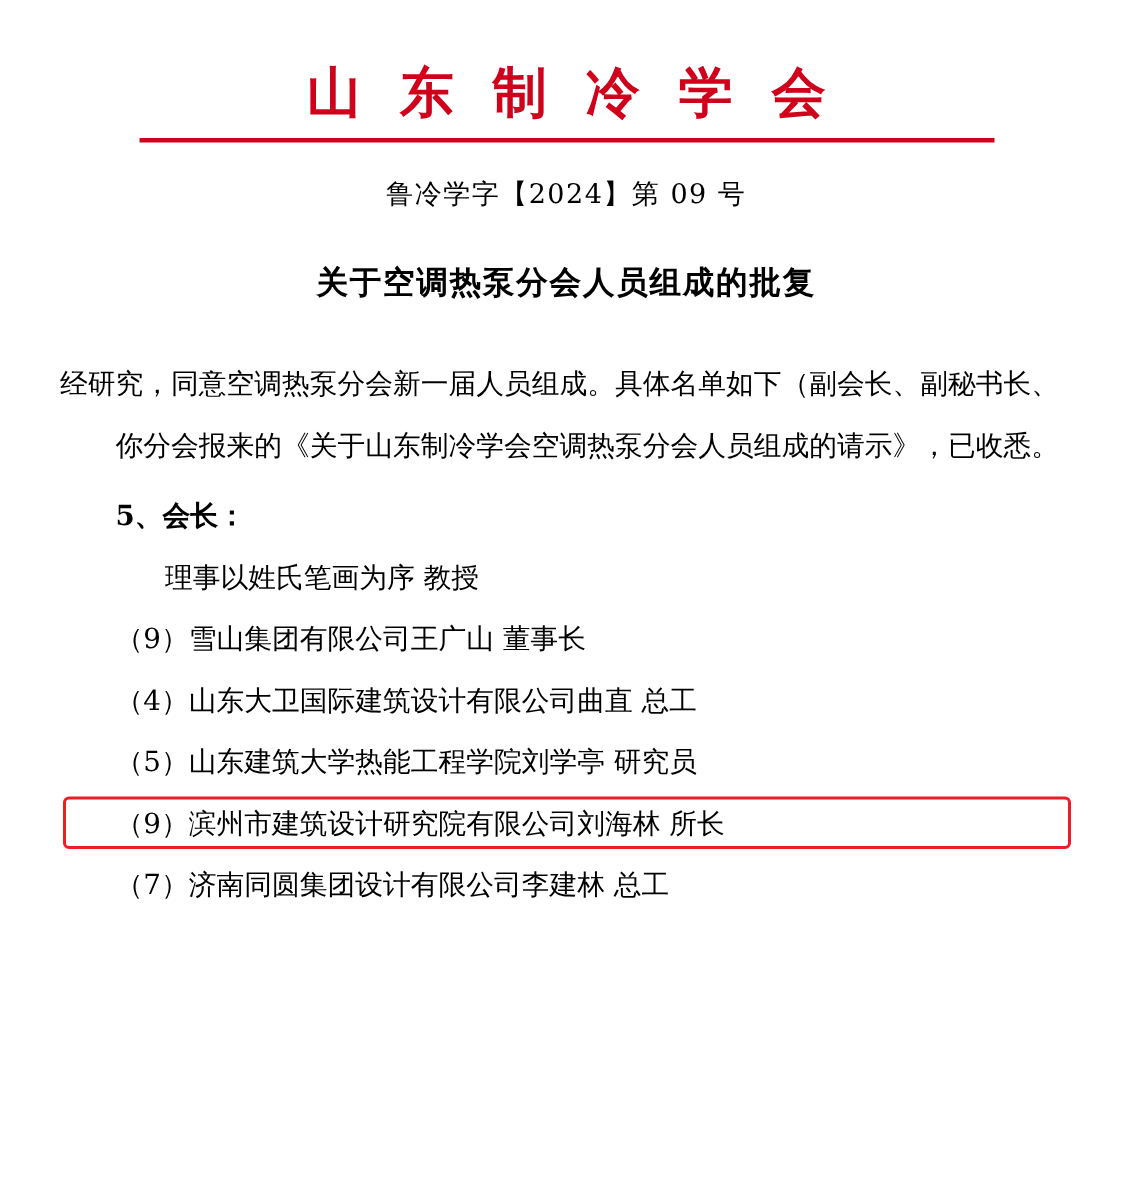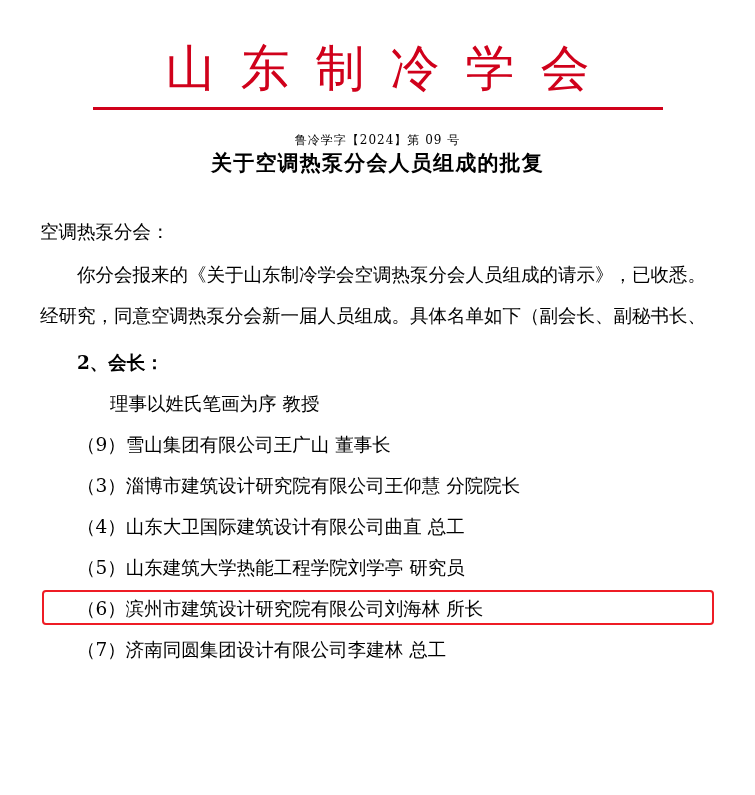--- a/index.html
+++ b/index.html
@@ -24,48 +24,49 @@
   }
 
   
   .letterhead {
     text-align: center;
     padding-top: 42px;
   }
   .letterhead-title {
     color: #d0011b;
     font-family: "DejaVu Serif", "Liberation Serif", serif;
-    font-weight: normal;
-    font-size: 49px;
+    font-weight: bold;
+    font-size: 36px;
     letter-spacing: 26px;
     text-indent: 26px;
     line-height: 1.12;
     white-space: nowrap;
   }
   .letterhead-rule {
     margin: 10px auto 0 auto;
     width: 570px;
     height: 3px;
     background: #d0011b;
   }
 
   
   .doc-number {
     text-align: center;
-    font-size: 12px;
+    font-size: 18px;
     margin-top: 22px;
     letter-spacing: 1px;
     font-family: "DejaVu Serif", "Liberation Serif", serif;
   }
 
   
   .doc-title {
     text-align: center;
     font-size: 21px;
     font-weight: bold;
+    margin-top: 33px;
     letter-spacing: 1.2px;
     font-family: "DejaVu Serif", "Liberation Serif", serif;
   }
 
   
   .body-block {
     margin-top: 34px;
     font-size: 18.5px;
     line-height: 41px;
     font-family: "DejaVu Serif", "Liberation Serif", serif;
@@ -117,35 +118,33 @@
     <div class="letterhead-title">山东制冷学会</div>
     <div class="letterhead-rule"></div>
   </div>
 
   <div class="doc-number">鲁冷学字【2024】第 09 号</div>
 
   <div class="doc-title">关于空调热泵分会人员组成的批复</div>
 
   <div class="body-block">
 
-    <div class="salutation">空调热泵分会：</div>
 
+    <p class="para" style="text-indent:0;">经研究，同意空调热泵分会新一届人员组成。具体名单如下（副会长、副秘书长、</p>
     <p class="para">你分会报来的《关于山东制冷学会空调热泵分会人员组成的请示》，已收悉。</p>
-    <p class="para" style="text-indent:0;">经研究，同意空调热泵分会新一届人员组成。具体名单如下（副会长、副秘书长、</p>
 
-    <div class="section-head">2、会长：</div>
+    <div class="section-head">5、会长：</div>
     <p class="indent-item">理事以姓氏笔画为序  教授</p>
 
 
     <p class="list-item">（9）雪山集团有限公司王广山  董事长</p>
-    <p class="list-item">（3）淄博市建筑设计研究院有限公司王仰慧  分院院长</p>
     <p class="list-item">（4）山东大卫国际建筑设计有限公司曲直  总工</p>
     <p class="list-item">（5）山东建筑大学热能工程学院刘学亭  研究员</p>
 
     <div class="highlight-wrap">
       <div class="highlight-box"></div>
-      <p class="list-item">（6）滨州市建筑设计研究院有限公司刘海林  所长</p>
+      <p class="list-item">（9）滨州市建筑设计研究院有限公司刘海林  所长</p>
     </div>
 
     <p class="list-item">（7）济南同圆集团设计有限公司李建林  总工</p>
 
   </div>
 </div>
 
 </body></html>

